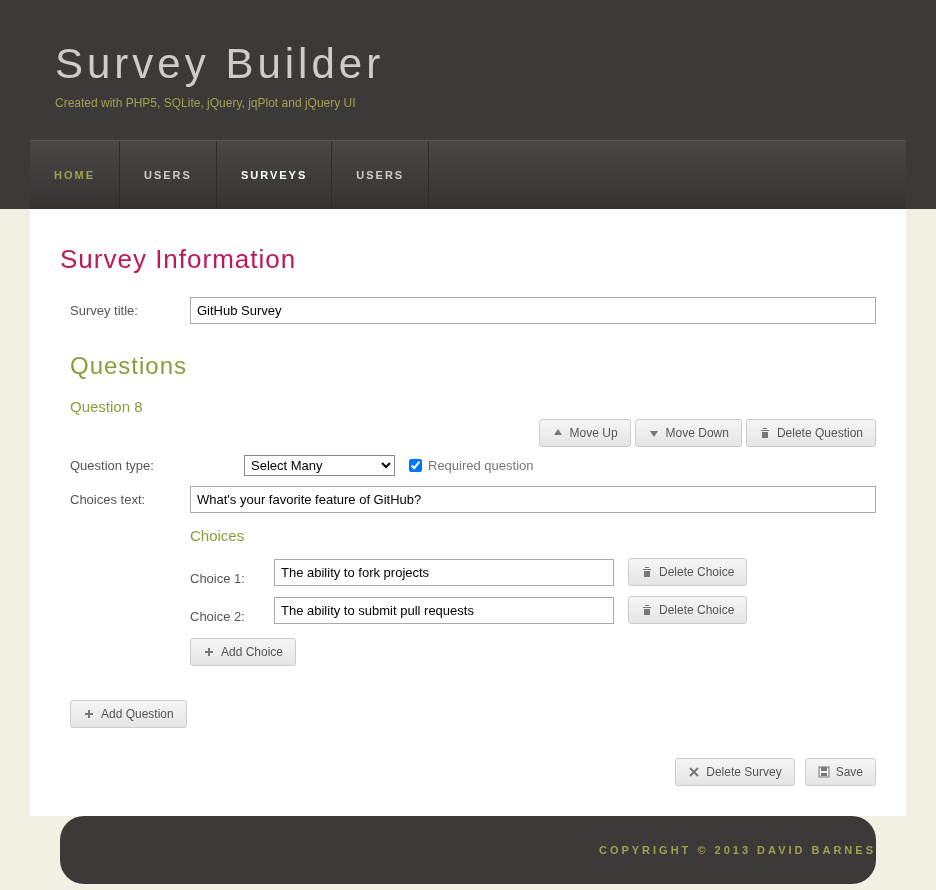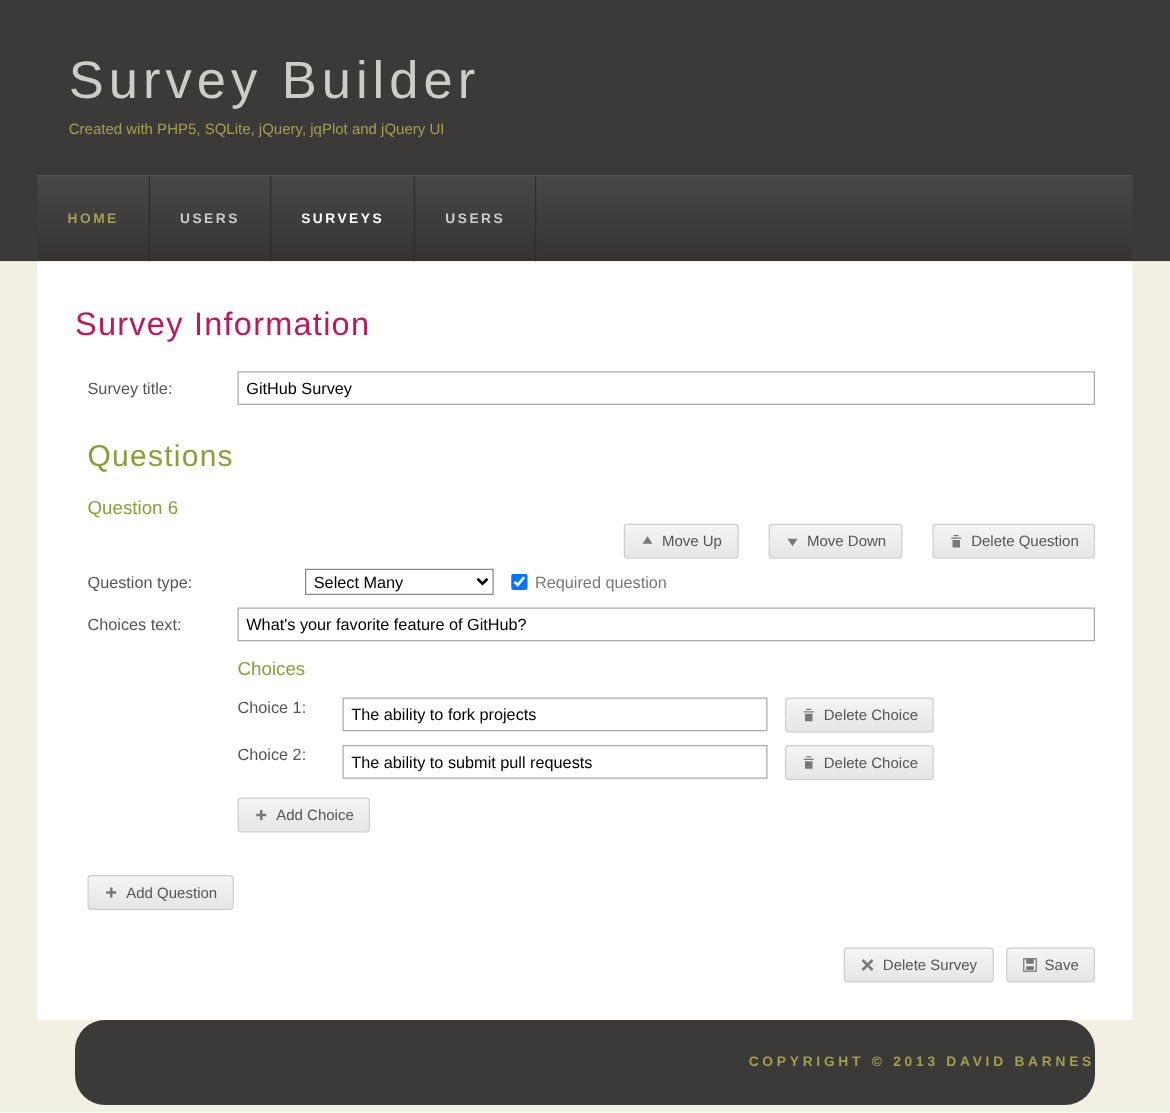--- a/index.html
+++ b/index.html
@@ -16,30 +16,30 @@
 .nav-item.active-page { color: #fff; }
 .content-wrapper { background: #f2f0e3; padding: 0 30px; }
 .content { background: #fff; padding: 35px 30px 30px 30px; min-height: 550px; }
 h2 { font-family: "Century Gothic", "Segoe UI", Arial, sans-serif; font-weight: 300; font-size: 26px; color: #be185d; letter-spacing: 1px; margin-bottom: 22px; }
 h3 { font-family: "Century Gothic", "Segoe UI", Arial, sans-serif; font-weight: 300; font-size: 24px; color: #8d9b3b; letter-spacing: 1px; margin: 28px 0 18px 10px; }
 h4 { font-family: Arial, sans-serif; font-weight: normal; font-size: 15px; color: #8d9b3b; margin: 0 0 4px 10px; }
 h5 { font-family: Arial, sans-serif; font-weight: normal; font-size: 15px; color: #8d9b3b; margin: 14px 0 14px 0; }
 .field-row { display: flex; align-items: center; margin-bottom: 10px; padding-left: 10px; }
 .field-label { width: 120px; font-size: 13px; color: #555; flex-shrink: 0; }
 .field-input { flex: 1; border: 1px solid #aaa; padding: 5px 6px; font-size: 13px; font-family: Arial, sans-serif; }
-.question-toolbar { display: flex; justify-content: flex-end; gap: 24px; margin: 4px 0 8px 0; }
+.question-toolbar { display: flex; justify-content: flex-end; gap: 4px; margin: 4px 0 8px 0; }
 .ui-btn { background: linear-gradient(#f5f5f5, #e5e5e5); border: 1px solid #ccc; border-radius: 3px; padding: 6px 12px; font-size: 12px; color: #555; cursor: pointer; display: inline-flex; align-items: center; gap: 6px; font-family: Arial, sans-serif; }
 .btn-icon { width: 12px; height: 12px; display: inline-flex; align-items: center; justify-content: center; }
 .btn-icon svg { width: 100%; height: 100%; }
 .qtype-row { display: flex; align-items: center; gap: 14px; padding-left: 10px; margin-bottom: 10px; }
 .qtype-label { width: 120px; font-size: 13px; color: #555; }
 select.qtype-select { border: 1px solid #888; background: #fff; font-size: 13px; padding: 1px 2px; width: 151px; font-family: Arial, sans-serif; margin-left: 40px; }
 .required-wrap { display: flex; align-items: center; gap: 6px; font-size: 13px; color: #777; }
 .choices-block { padding-left: 130px; }
-.choice-row { display: flex; align-items: flex-start; gap: 14px; margin-bottom: 10px; }
+.choice-row { display: flex; align-items: flex-end; gap: 14px; margin-bottom: 10px; }
 .choice-label { width: 70px; font-size: 13px; color: #555; }
 .choice-input { width: 340px; border: 1px solid #aaa; padding: 5px 6px; font-size: 13px; font-family: Arial, sans-serif; }
 .add-choice-wrap { margin-top: 14px; }
 .add-question-wrap { margin: 34px 0 0 10px; }
 .bottom-actions { display: flex; justify-content: flex-end; gap: 10px; margin-top: 30px; padding-right: 0; }
 .footer { background: #3c3a38; text-align: right; padding: 28px 0; margin: 0 30px; border-radius: 24px; }
 .footer-text { font-size: 11px; letter-spacing: 3px; color: #a1a04f; font-weight: bold; }
 </style>
 </head>
 <body>
@@ -64,21 +64,21 @@
 
     <h2>Survey Information</h2>
 
     <div class="field-row">
       <div class="field-label">Survey title:</div>
       <input class="field-input" type="text" value="GitHub Survey" style="">
     </div>
 
     <h3>Questions</h3>
 
-    <h4>Question 6</h4>
+    <h4>Question 8</h4>
 
     <div class="question-toolbar">
       <button class="ui-btn">
         <span class="btn-icon">
             <svg viewBox="0 0 12 12">
               <path d="M6 2 L10 8 L2 8 Z" fill="#777"></path>
             </svg>
           </span>
         <span>Move Up</span>
       </button>

